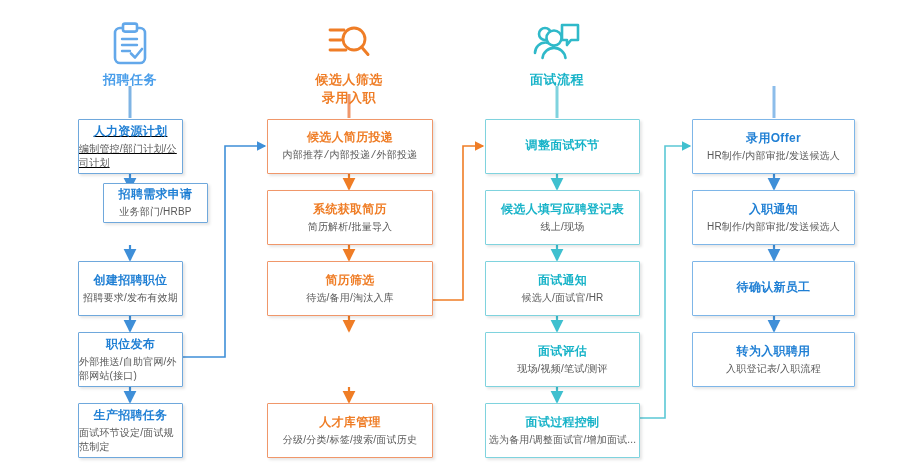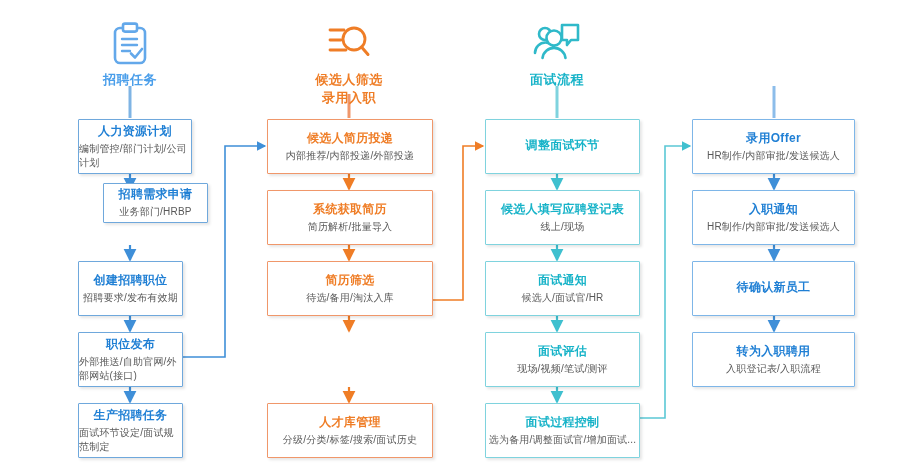--- a/index.html
+++ b/index.html
@@ -133,42 +133,42 @@
         <path d="M2,31 a10.5,10.5 0 0 1 21,0" fill="none" stroke="#2fb9c9" stroke-width="2.6" stroke-linecap="round"></path>
         <circle cx="21" cy="16" r="7.5" fill="#ffffff" stroke="#2fb9c9" stroke-width="2.6"></circle>
         <path d="M9.5,36 a11.6,11.6 0 0 1 23,0" fill="#ffffff" stroke="#2fb9c9" stroke-width="2.6" stroke-linecap="round"></path>
         <path d="M29,3 L45,3 L45,18 L38,18 L34,23 L34,18 L29,18 Z" fill="#ffffff" stroke="#2fb9c9" stroke-width="2.6" stroke-linejoin="round"></path>
       </svg>
     </span>
     <span class="title" style="color:#17b3c8;">面试流程</span>
   </div>
 
 
-  <div class="node c-blue shadow" style="left:78px;top:119px;width:114px;height:55px;">
+  <div class="node c-blue shadow" style="left:78px;top:119px;width:105px;height:55px;text-decoration:underline;">
     <span class="t">人力资源计划</span>
     <span class="s">编制管控/部门计划/公司计划</span>
   </div>
   <div class="node c-blue shadow" style="left:78px;top:183px;width:105px;height:40px;margin-left:25px;">
     <span class="t">招聘需求申请</span>
     <span class="s">业务部门/HRBP</span>
   </div>
   <div class="node c-blue shadow" style="left:78px;top:261px;width:105px;height:55px;">
     <span class="t">创建招聘职位</span>
     <span class="s">招聘要求/发布有效期</span>
   </div>
   <div class="node c-blue shadow" style="left:78px;top:332px;width:105px;height:55px;">
     <span class="t">职位发布</span>
     <span class="s">外部推送/自助官网/外部网站(接口)</span>
   </div>
   <div class="node c-blue shadow" style="left:78px;top:403px;width:105px;height:55px;">
     <span class="t">生产招聘任务</span>
     <span class="s">面试环节设定/面试规范制定</span>
   </div>
 
-  <div class="node c-orange shadow" style="left:267px;top:119px;width:166px;height:55px;">
+  <div class="node c-orange shadow" style="left:267px;top:119px;width:166px;height:55px;font-family:Liberation Mono, monospace;">
     <span class="t">候选人简历投递</span>
     <span class="s">内部推荐/内部投递/外部投递</span>
   </div>
   <div class="node c-orange shadow" style="left:267px;top:190px;width:166px;height:55px;">
     <span class="t">系统获取简历</span>
     <span class="s">简历解析/批量导入</span>
   </div>
   <div class="node c-orange shadow" style="left:267px;top:261px;width:166px;height:55px;">
     <span class="t">简历筛选</span>
     <span class="s">待选/备用/淘汰入库</span>

